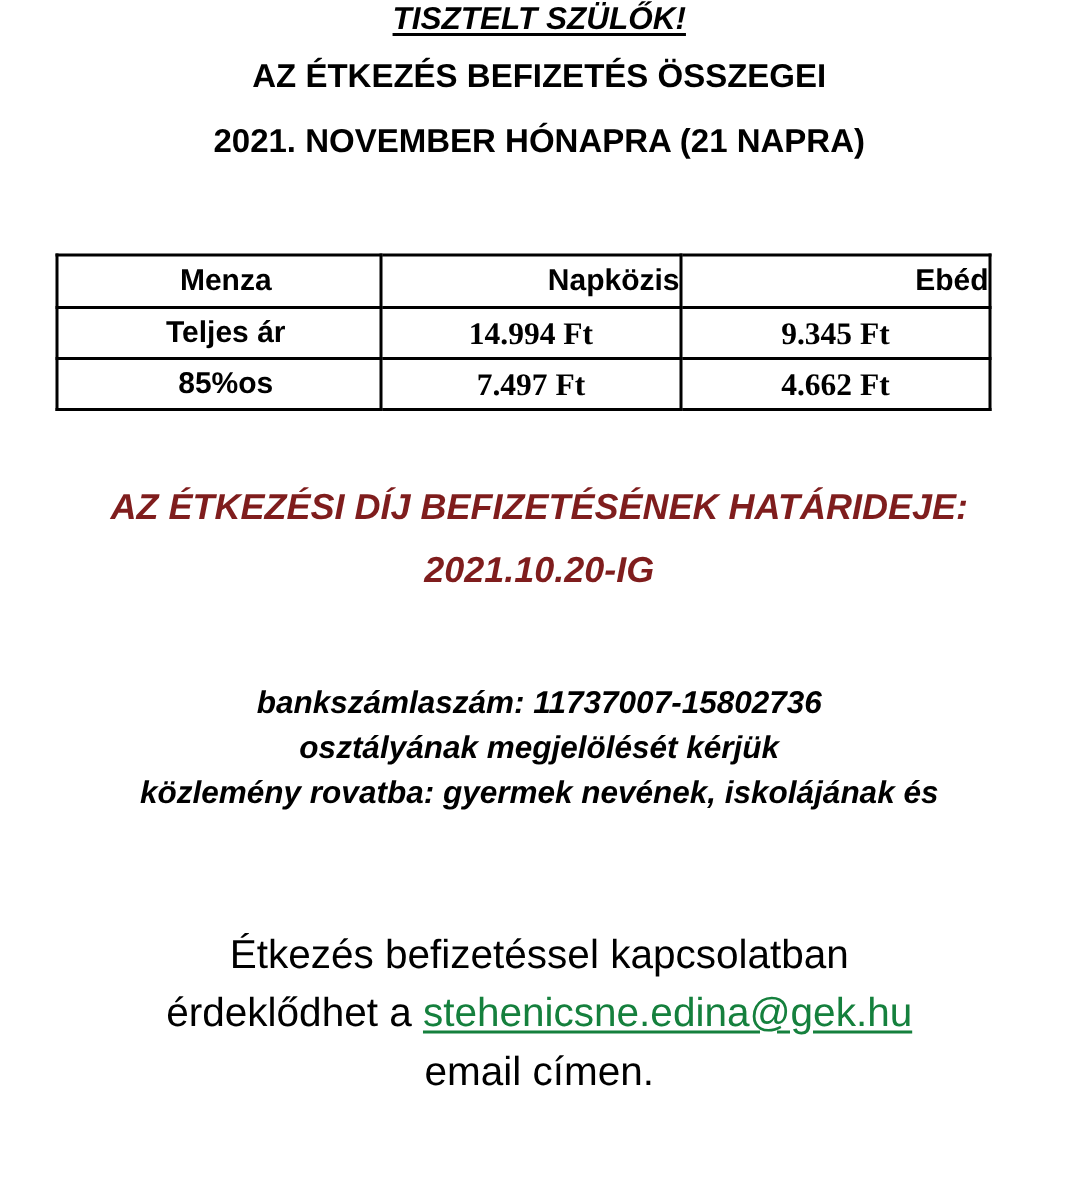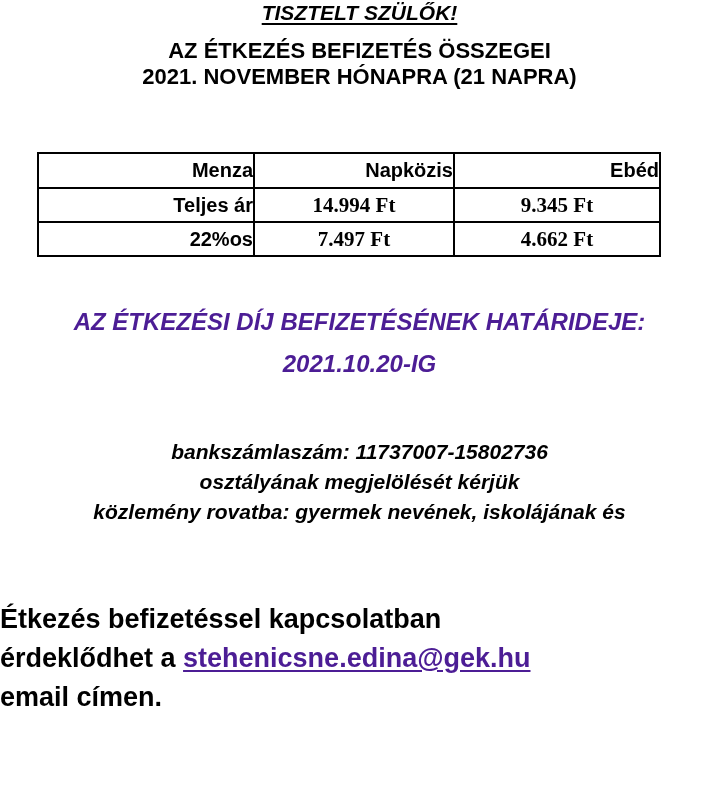--- a/index.html
+++ b/index.html
@@ -23,20 +23,21 @@
   }
   .h1 span { text-decoration: underline; text-decoration-thickness: 2px; text-underline-offset: 3px; }
   .h2 {
     margin-top: 12px;
     text-align: center;
     font-size: 22px;
     line-height: 26px;
     font-weight: bold;
   }
   .h3 {
+    margin-top: 17px;
     text-align: center;
     font-size: 22px;
     line-height: 26px;
     font-weight: bold;
   }
 
   
   table.price {
     margin: 62px 0 0 37px;
     width: 622px;
@@ -49,21 +50,21 @@
   }
   table.price col.c1 { width: 216px; }
   table.price col.c2 { width: 200px; }
   table.price col.c3 { width: 206px; }
   table.price th {
     height: 35px;
     font-size: 20px;
     text-align: right;
   }
   table.price th.first, table.price td.label {
-    text-align: right;
+    text-align: center;
     padding-left: 9px;
   }
   table.price td {
     height: 34px;
     font-size: 20px;
   }
   table.price td.value {
     font-family: "Liberation Serif", serif;
     font-size: 21px;
     text-align: center;
@@ -86,24 +87,24 @@
     text-align: center;
     font-size: 21px;
     line-height: 30px;
     font-weight: bold;
     font-style: italic;
   }
 
   
   .contact {
     margin-top: 73px;
-    text-align: left;
+    text-align: center;
     font-size: 27px;
     line-height: 39px;
-    font-weight: bold;
+    font-weight: normal;
   }
   .contact a {
     color: #0e6fc8;
     text-decoration: underline;
     text-underline-offset: 3px;
     cursor: pointer;
   }
 </style>
 </head>
 <body>
@@ -129,37 +130,37 @@
         <th>Ebéd</th>
       </tr>
     </thead>
     <tbody>
       <tr>
         <td class="label">Teljes ár</td>
         <td class="value">14.994 Ft</td>
         <td class="value">9.345 Ft</td>
       </tr>
       <tr>
-        <td class="label">22%os</td>
+        <td class="label">85%os</td>
         <td class="value">7.497 Ft</td>
         <td class="value">4.662 Ft</td>
       </tr>
     </tbody>
   </table>
 
-  <div class="deadline" style="color: #4c1d95;">
+  <div class="deadline" style="color: #7f1d1d;">
     <div>AZ ÉTKEZÉSI DÍJ BEFIZETÉSÉNEK HATÁRIDEJE:</div>
     <div>2021.10.20-IG</div>
   </div>
 
   <div class="bankinfo">
     <div>bankszámlaszám: 11737007-15802736</div>
     <div>osztályának megjelölését kérjük</div>
     <div>közlemény rovatba: gyermek nevének, iskolájának és</div>
   </div>
 
   <div class="contact">
     <div>Étkezés befizetéssel kapcsolatban</div>
-    <div><span>érdeklődhet a </span><a style="color: #4c1d95; margin-top: 16px;">stehenicsne.edina@gek.hu</a></div>
+    <div><span>érdeklődhet a </span><a style="color: #15803d; margin-top: 16px;">stehenicsne.edina@gek.hu</a></div>
     <div>email címen.</div>
   </div>
 
 </div>
 
 </body></html>

